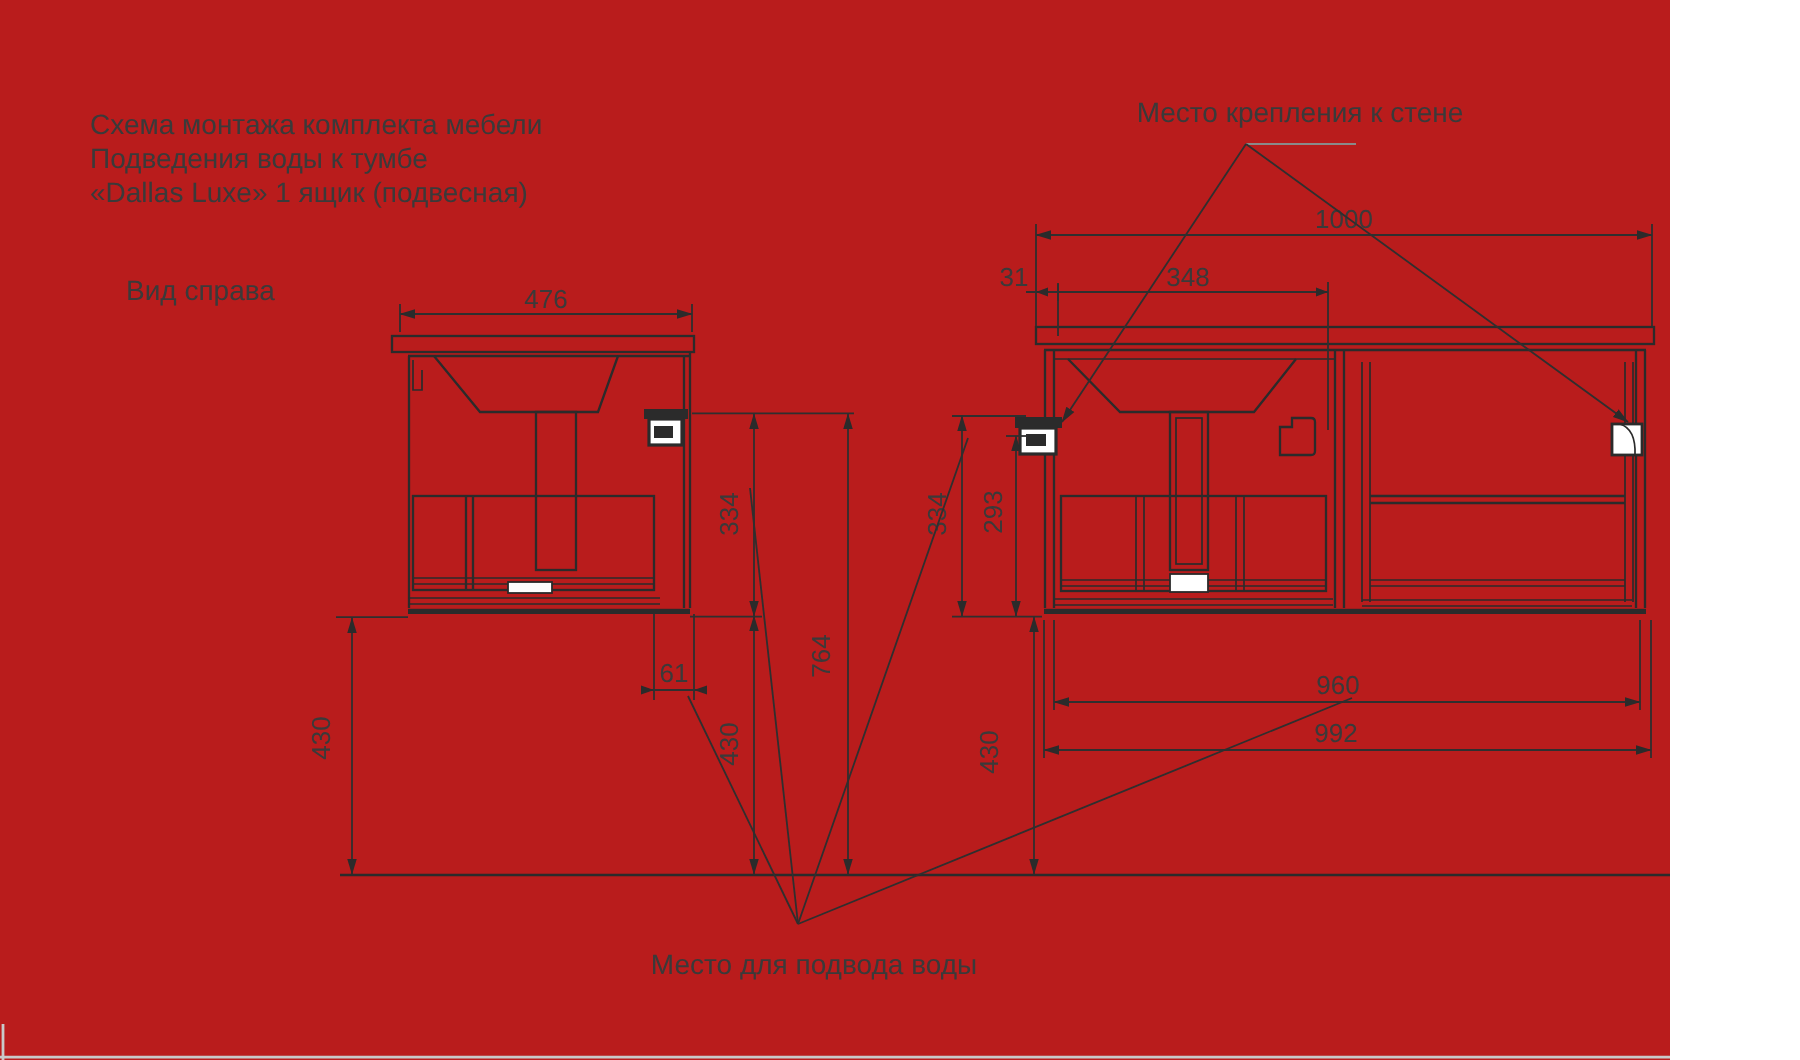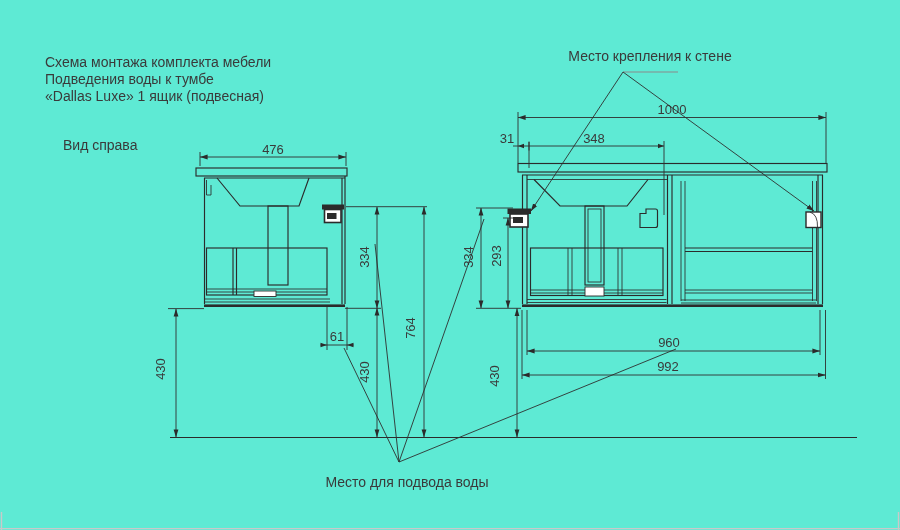--- a/index.html
+++ b/index.html
@@ -1,16 +1,16 @@
 <!DOCTYPE html>
 <html><head>
 <meta charset="utf-8">
 <style>
   html,body{margin:0;padding:0;background:#fff;}
-  .page{position:relative;width:900px;height:530px;background:#5eead4;overflow:hidden;
+  .page{position:relative;width:835px;height:530px;background:#b91c1c;overflow:hidden;
         font-family:"Liberation Sans", sans-serif;}
   svg{display:block}
   svg .ln{stroke:#2b2b2b;fill:none;stroke-width:1.15;}
   svg .thin{stroke:#2b2b2b;fill:none;stroke-width:0.85;}
   svg .dim{stroke:#2f2f2f;fill:none;stroke-width:0.9;}
   svg .fillb{fill:#2b2b2b;stroke:none;}
   svg .whitebox{fill:#ffffff;stroke:#2b2b2b;}
   svg .gray{stroke:#8a8a8a;fill:none;stroke-width:1;}
   svg .frame{stroke:#c9c9c9;fill:none;stroke-width:1.4;}
   svg text{fill:#3a3a3a;stroke:none;}

